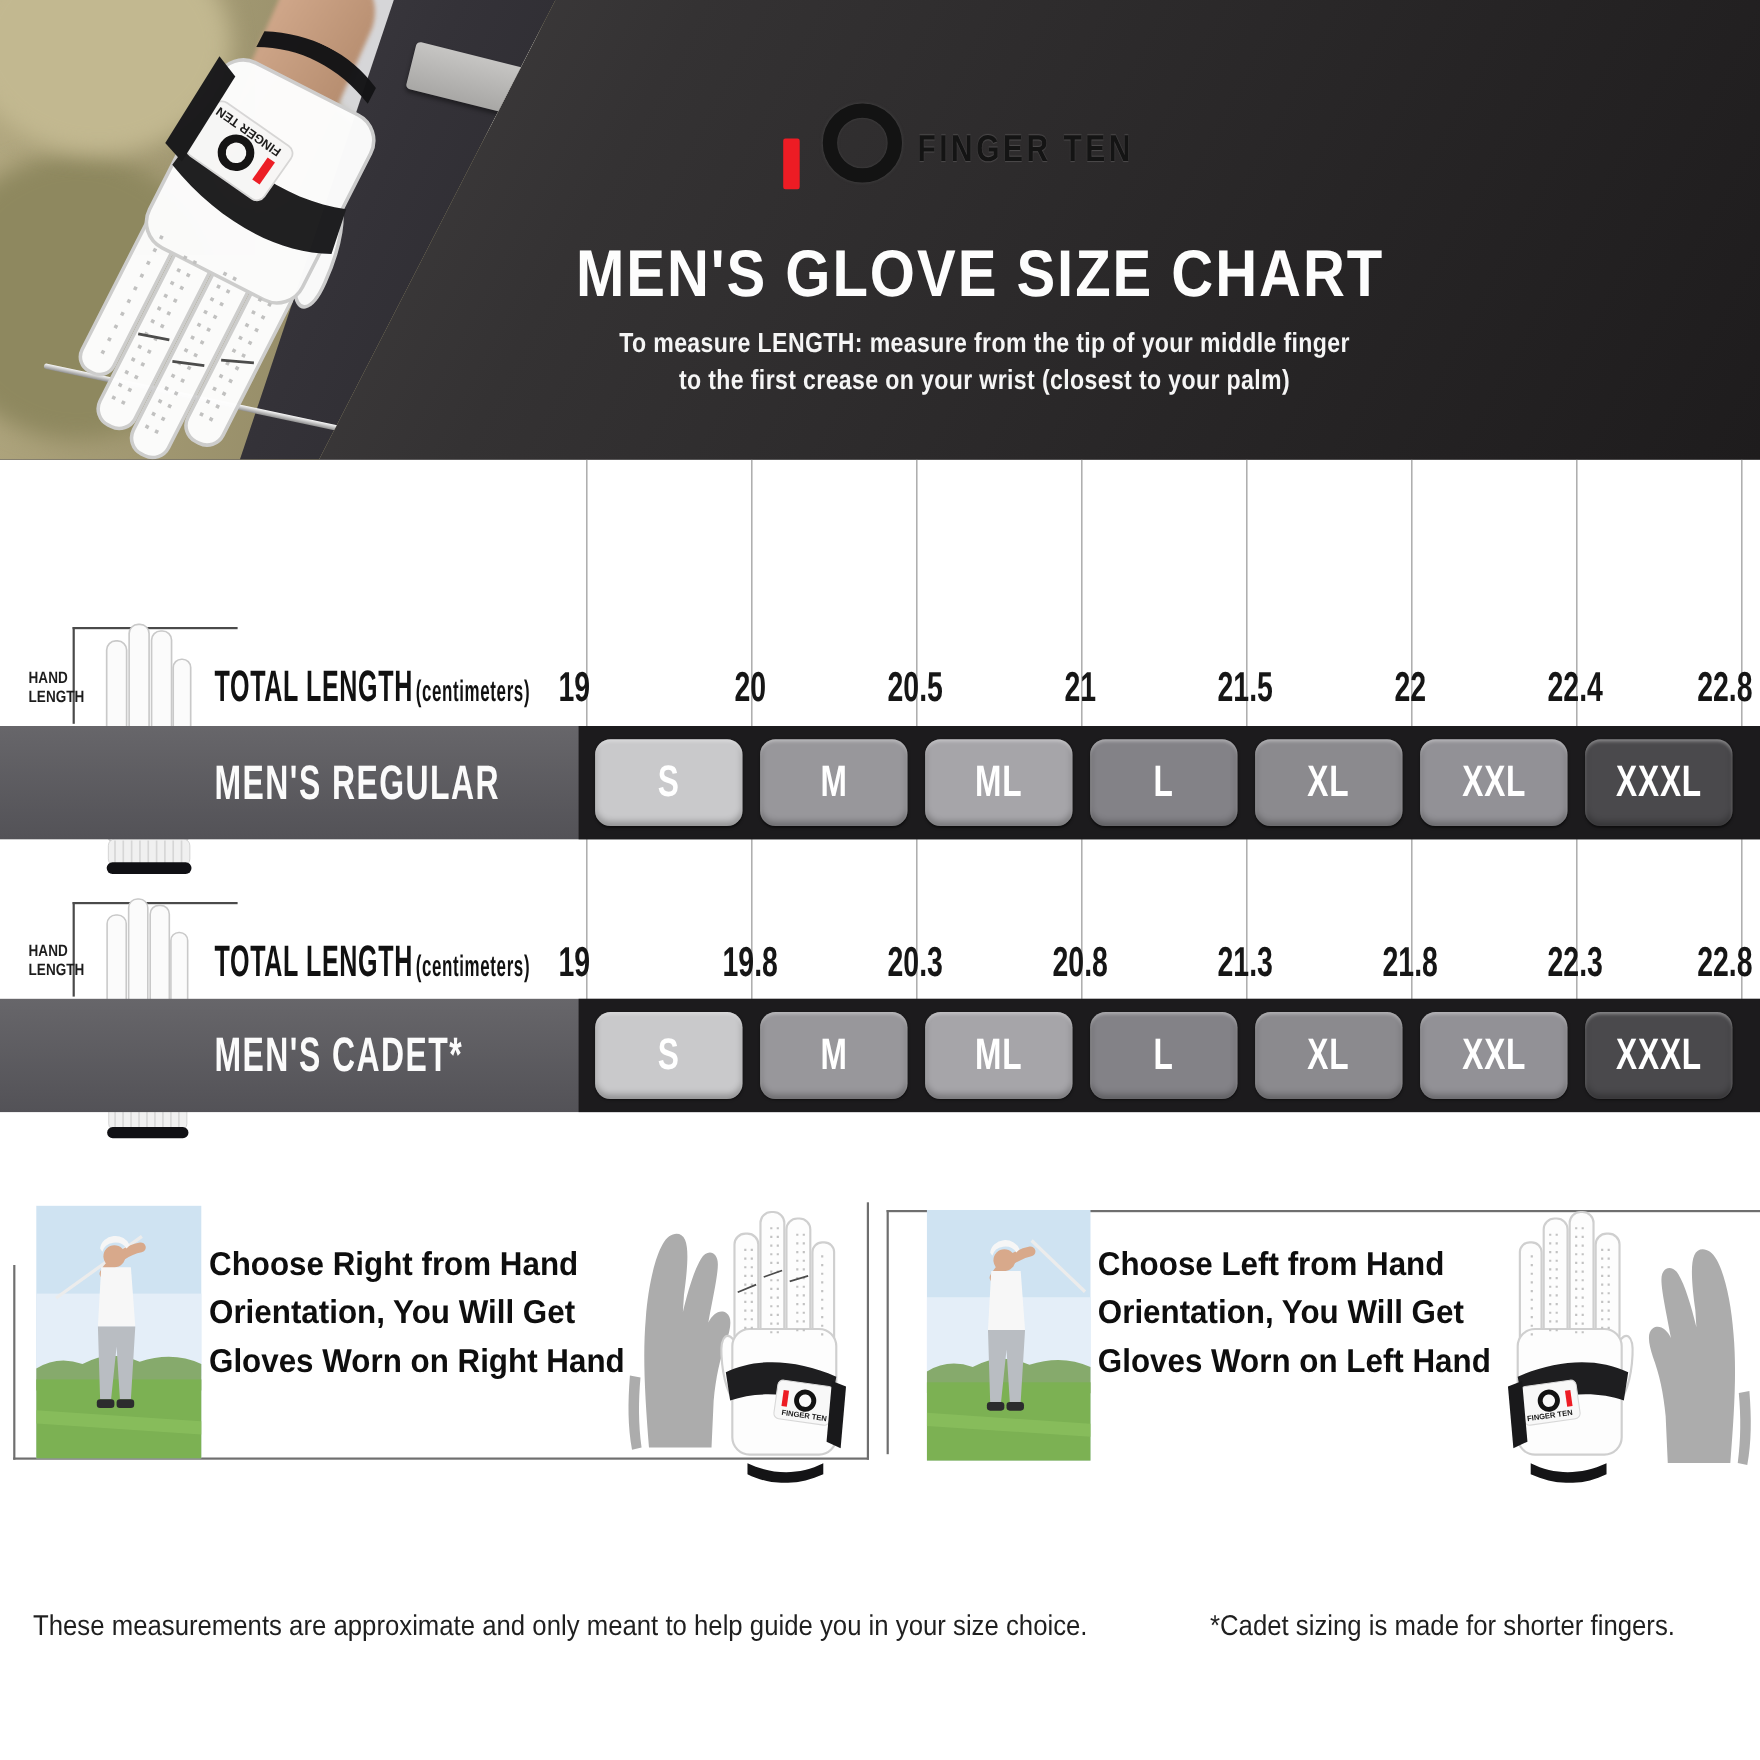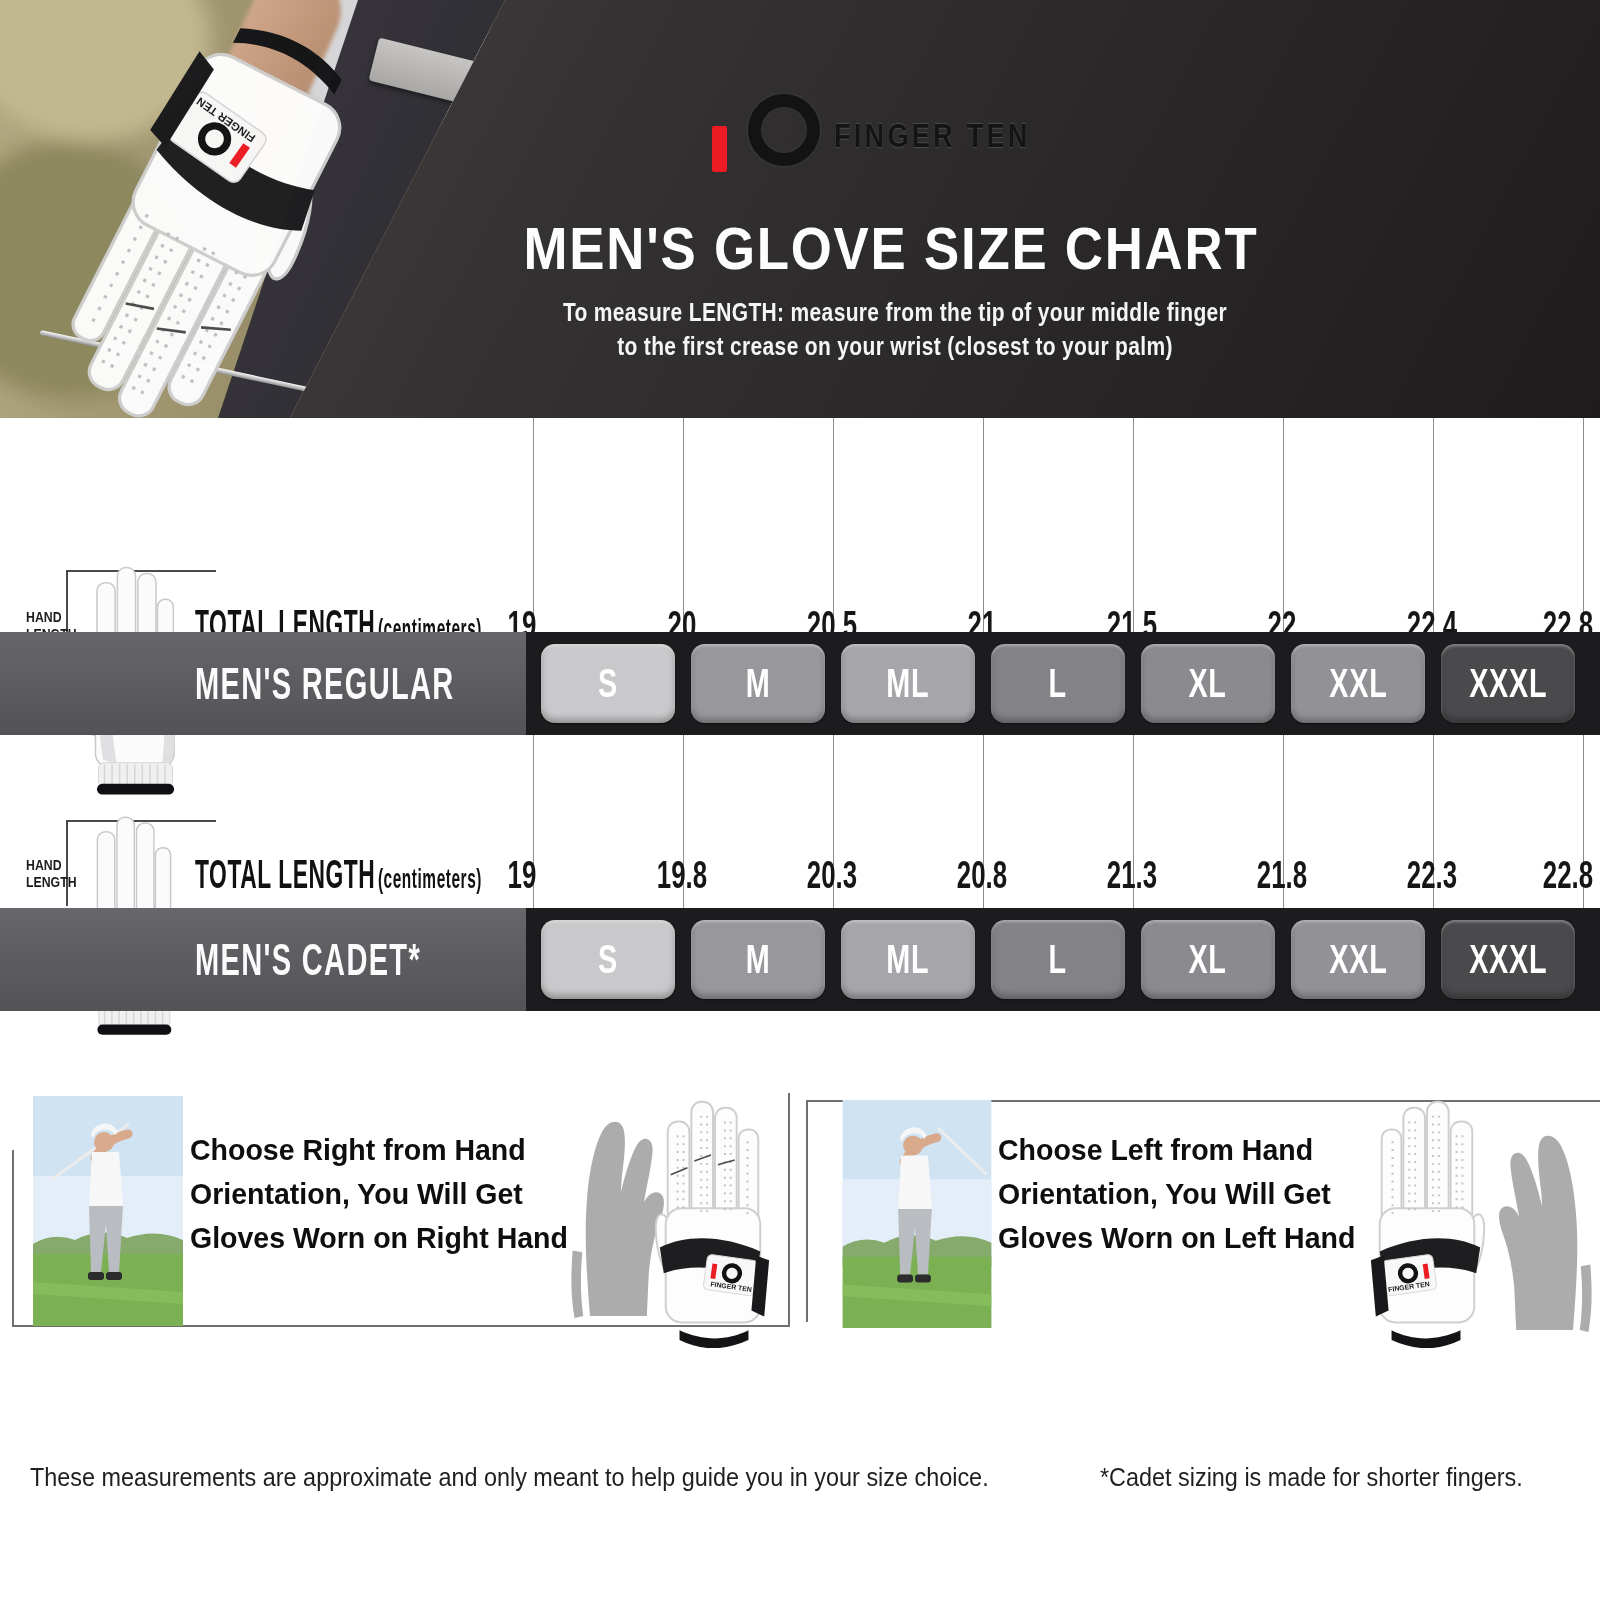--- a/index.html
+++ b/index.html
@@ -159,21 +159,21 @@
 
   <div class="tick" style="left:452px;top:604px;">19</div>
   <div class="tick" style="left:612px;top:604px;">20</div>
   <div class="tick" style="left:762px;top:604px;">20.5</div>
   <div class="tick" style="left:912px;top:604px;">21</div>
   <div class="tick" style="left:1062px;top:604px;">21.5</div>
   <div class="tick" style="left:1212px;top:604px;">22</div>
   <div class="tick" style="left:1362px;top:604px;">22.4</div>
   <div class="tick" style="left:1498px;top:604px;">22.8</div>
 
-  <div class="band" style="top:632px;text-decoration:underline;">
+  <div class="band" style="top:660px;text-decoration:underline;">
     <div class="pillzone" style="background-color: rgb(28, 27, 29);"></div>
     <div class="band-label">MEN'S REGULAR</div>
     <div class="pill" style="left: 541px; background-color: rgb(201, 201, 203);">
         <span>S</span>
       </div>
     <div class="pill" style="left: 691px; background-color: rgb(152, 151, 155);">
         <span>M</span>
       </div>
     <div class="pill" style="left: 841px; background-color: rgb(166, 165, 169);">
         <span>ML</span>

